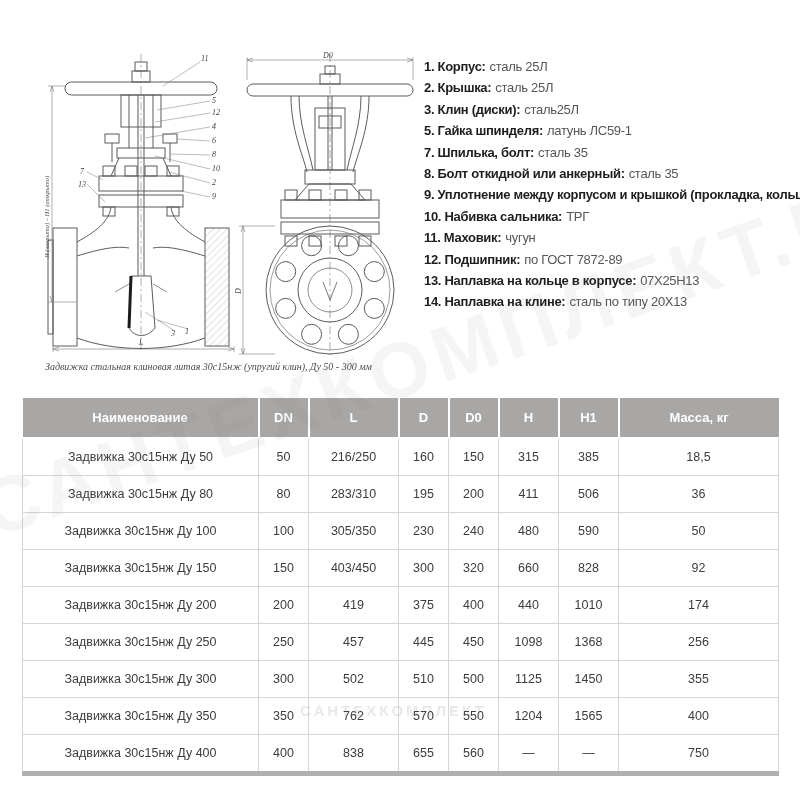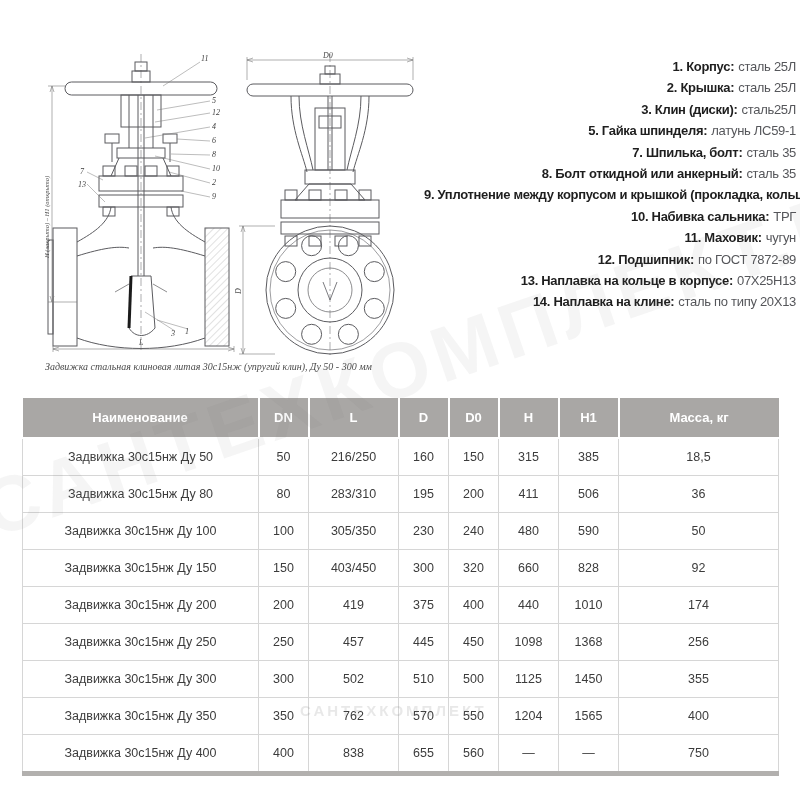--- a/index.html
+++ b/index.html
@@ -6,21 +6,21 @@
   .page{position:relative;width:800px;height:800px;background:#fff;overflow:hidden;
         font-family:"Liberation Sans",sans-serif;color:#3c3c3c;}
 
   
   .svg-left{position:absolute;left:45px;top:50px;}
   .svg-right{position:absolute;left:235px;top:50px;}
   .caption{position:absolute;left:45px;top:361px;width:350px;
            font-family:"Liberation Serif",serif;font-style:italic;font-size:10px;color:#4a4a4a;}
 
   
-  .materials{position:absolute;left:424px;top:56px;width:372px;text-align:right;}
+  .materials{position:absolute;left:424px;top:56px;width:372px;}
   .materials .mat{white-space:nowrap;font-size:13px;line-height:21.4px;letter-spacing:-0.3px;color:#55565a;}
   .materials .mat b{color:#1e1e1e;font-weight:bold;margin-right:4px;}
 
   
   .spec-table{position:absolute;left:22px;top:398px;width:756px;border-collapse:collapse;table-layout:fixed;
               border-bottom:5px solid #b2b0ae;padding-left:12px;}
   .spec-table th{background:#a9a7a5;color:#ffffff;font-weight:bold;font-size:13px;height:37px;
                  border-right:2px solid #ffffff;border-bottom:2px solid #ffffff;text-align:center;}
   .spec-table th:last-child{border-right:none;}
   .spec-table td{height:34px;font-size:12.5px;color:#3c3c3c;text-align:center;

